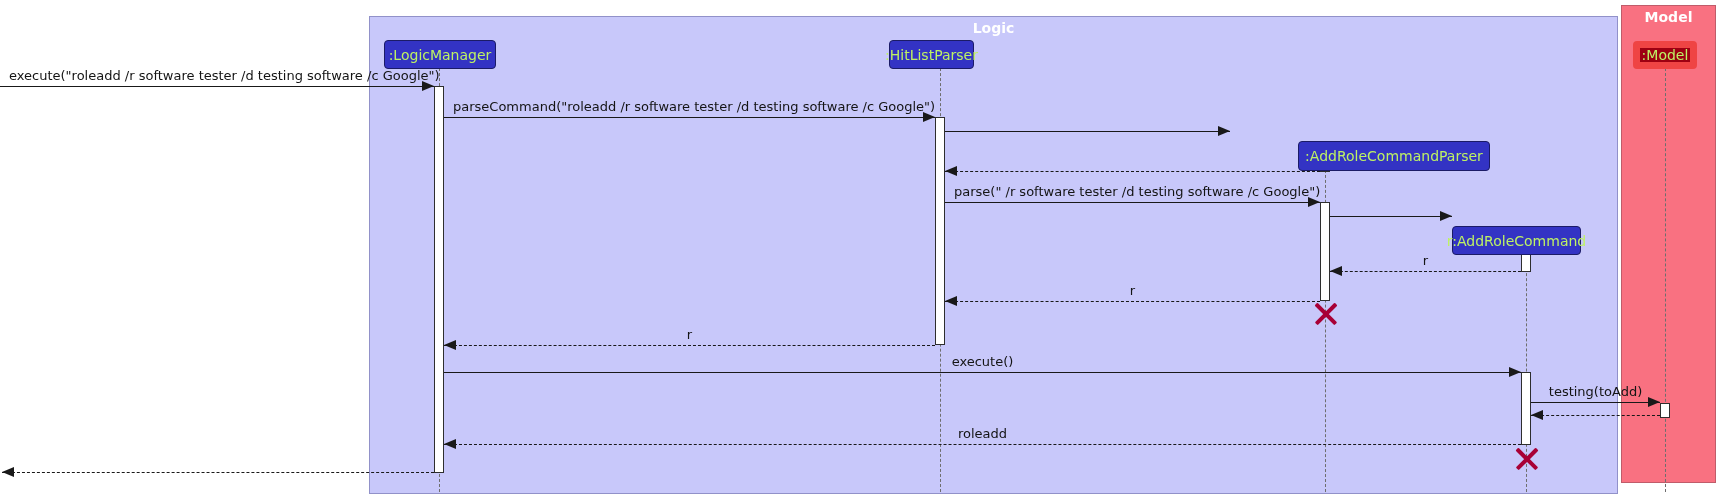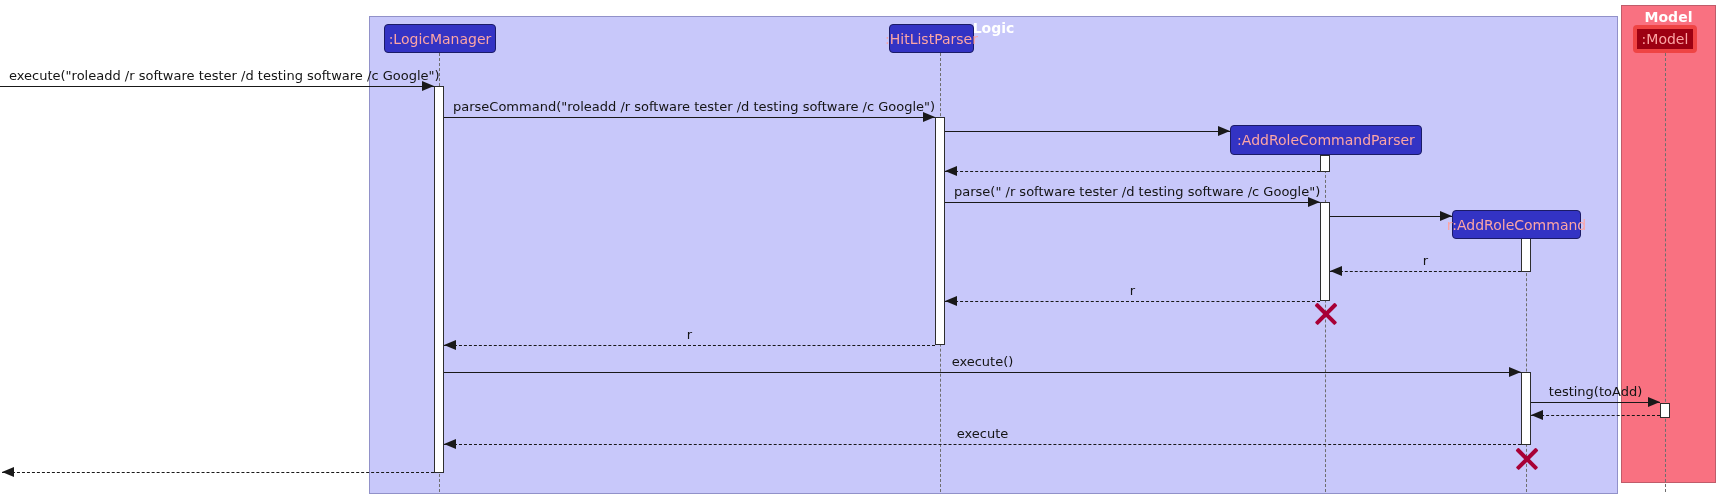--- a/index.html
+++ b/index.html
@@ -18,26 +18,27 @@
   }
   .frame{position:absolute;z-index:0;box-sizing:border-box;}
   .frame.logic{background:var(--logic-frame-bg);border:1px solid #9191C9;}
   .frame.model{background:var(--model-frame-bg);border:1px solid #C05C6A;}
   .frame-title{
     position:absolute;left:0;right:0;top:3px;text-align:center;
     color:var(--frame-title-text);font-weight:bold;font-size:14px;
   }
   .lifeline{position:absolute;width:0;border-left:1.5px dashed #6e6e6e;z-index:1;}
   .participant{
-    position:absolute;z-index:4;box-sizing:border-box;color:#fca5a5;font-size:14px;
+    position:absolute;z-index:4;box-sizing:border-box;color:#bef264;font-size:14px;
     display:flex;align-items:center;justify-content:center;white-space:nowrap;
     border-radius:4px;
+    margin-top:16px;
   }
   .participant.logic{background:var(--logic-participant-bg);border:1px solid #1b1b66;}
-  .participant.model{background:var(--model-participant-bg);border:4px solid #ef4444;}
+  .participant.model{background:var(--model-participant-bg);border:7px solid #ef4444;}
   .act{
     position:absolute;width:10px;background:#fff;border:1px solid #2e2e2e;
     box-sizing:border-box;z-index:3;
   }
   .msg{position:absolute;height:0;z-index:2;}
   .msg-line{position:absolute;left:0;right:0;top:0;}
   .msg-line.solid{border-top:1.5px solid #191919;}
   .msg-line.dashed{border-top:1.5px dashed #191919;}
   .msg-label{
     position:absolute;bottom:3px;white-space:nowrap;font-size:13px;
@@ -140,41 +141,41 @@
     <div class="arrow right"></div>
   </div>
 
   <div class="msg" style="left:1531px;top:415px;width:129px;">
     <div class="msg-label c"></div>
     <div class="msg-line dashed"></div>
     <div class="arrow left"></div>
   </div>
 
   <div class="msg" style="left:444px;top:444px;width:1077px;">
-    <div class="msg-label c">execute</div>
+    <div class="msg-label c">roleadd</div>
     <div class="msg-line dashed"></div>
     <div class="arrow left"></div>
   </div>
 
   <div class="msg" style="left:2px;top:472px;width:432px;">
     <div class="msg-label c"></div>
     <div class="msg-line dashed"></div>
     <div class="arrow left"></div>
   </div>
 
   <div class="act" style="left:434px;top:86px;height:387px;"></div>
   <div class="act" style="left:935px;top:117px;height:228px;"></div>
   <div class="act" style="left:1320px;top:155px;height:17px;"></div>
   <div class="act" style="left:1320px;top:202px;height:99px;"></div>
   <div class="act" style="left:1521px;top:238px;height:34px;"></div>
   <div class="act" style="left:1521px;top:372px;height:73px;"></div>
   <div class="act" style="left:1660px;top:403px;height:15px;"></div>
 
   <div class="participant logic" style="left:384px;top:24px;width:112px;height:29px;">:LogicManager</div>
   <div class="participant logic" style="left:889px;top:24px;width:85px;height:29px;">:HitListParser</div>
-  <div class="participant logic" style="left:1230px;top:125px;width:192px;height:30px;">:AddRoleCommandParser</div>
+  <div class="participant logic" style="left:1298px;top:125px;width:192px;height:30px;">:AddRoleCommandParser</div>
   <div class="participant logic" style="left:1452px;top:210px;width:129px;height:29px;">r:AddRoleCommand</div>
   <div class="participant model" style="left:1633px;top:25px;width:64px;height:28px;">:Model</div>
 
   <div class="destroy-x" style="left:1314px;top:302px;"></div>
   <div class="destroy-x" style="left:1515px;top:447px;"></div>
 
 </div>
 
 </body></html>

